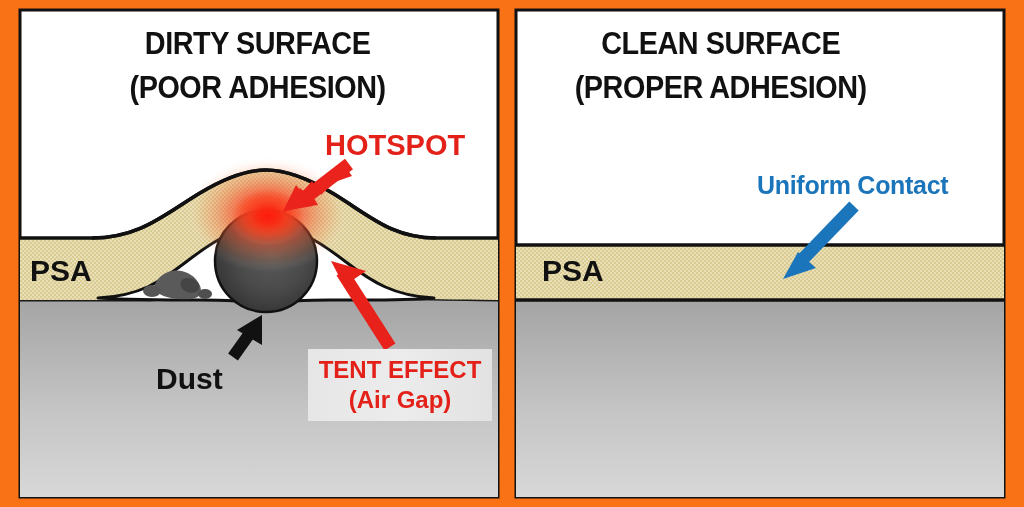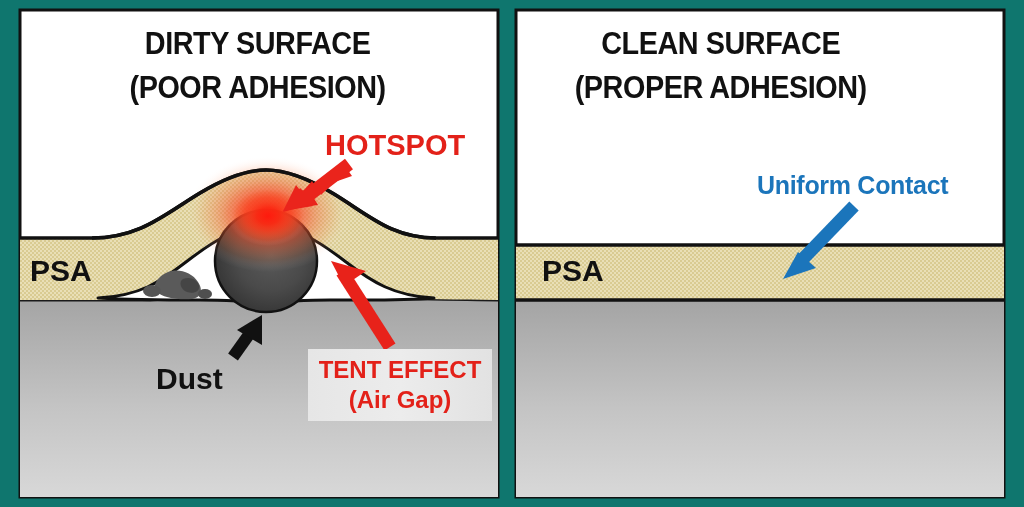--- a/index.html
+++ b/index.html
@@ -10,21 +10,21 @@
   body {
     width: 1024px;
     height: 507px;
     overflow: hidden;
     font-family: "Liberation Sans", sans-serif;
   }
   #stage {
     position: relative;
     width: 1024px;
     height: 507px;
-    background: #0f766e;
+    background: #f97316;
   }
   #stage svg {
     position: absolute;
     top: 0;
     left: 0;
   }
   .ttl {
     font-family: "Liberation Sans", sans-serif;
     font-weight: bold;
     font-size: 31px;

